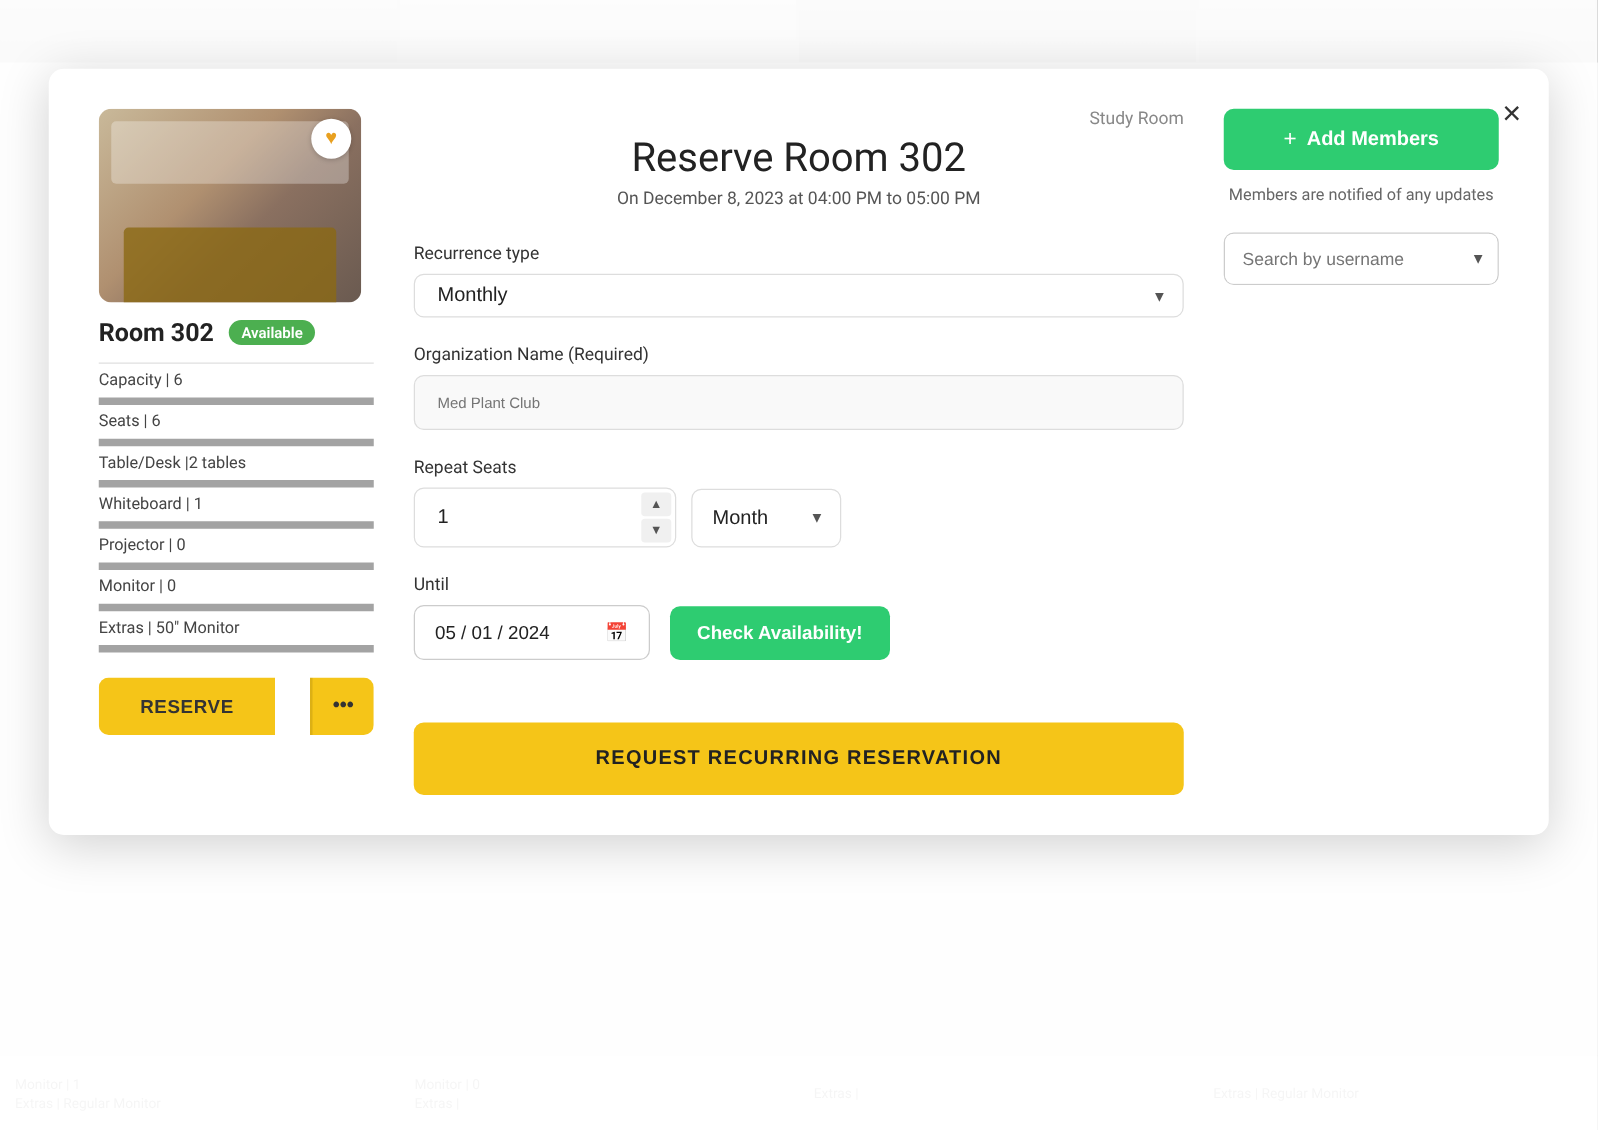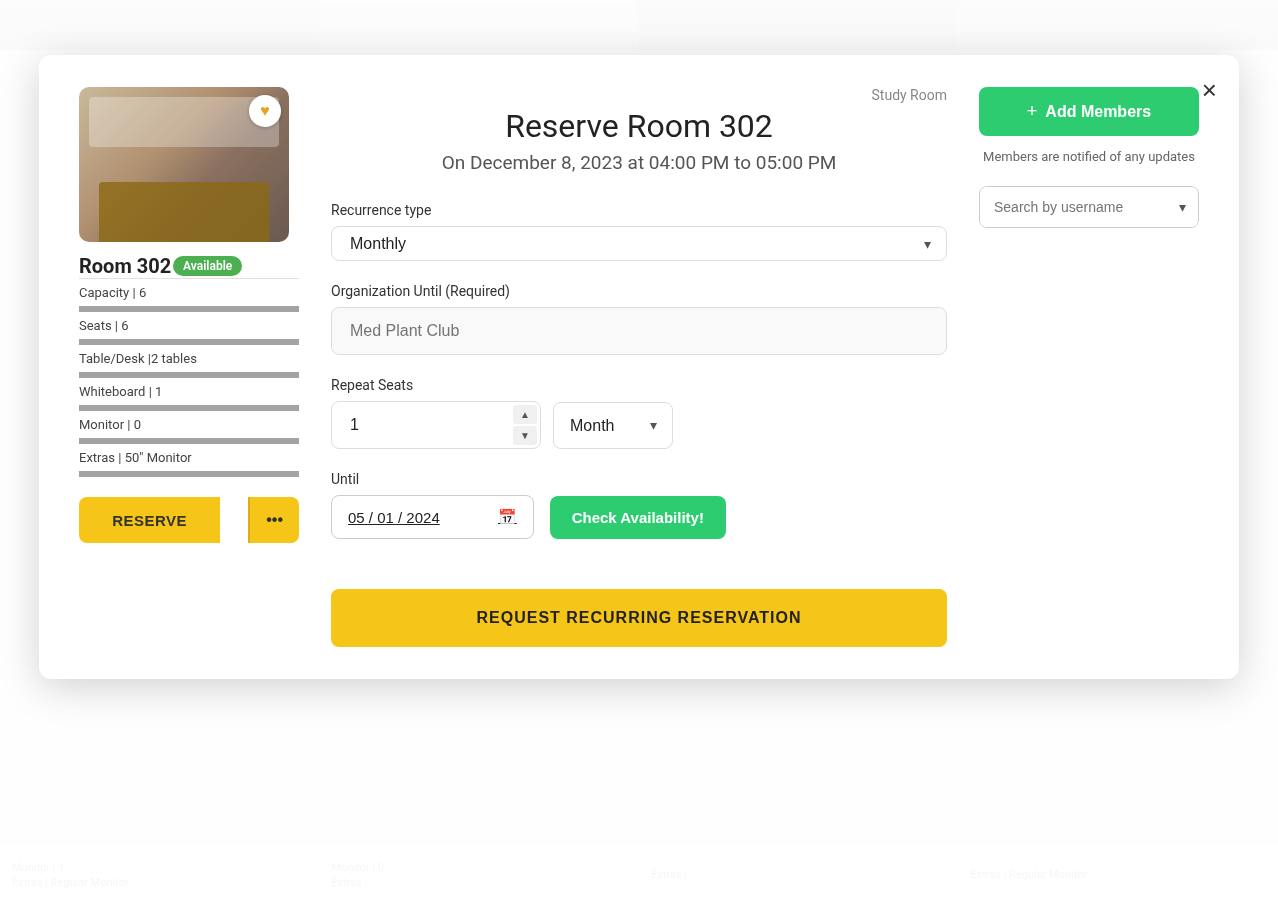--- a/index.html
+++ b/index.html
@@ -127,21 +127,22 @@
       justify-content: center;
       cursor: pointer;
       font-size: 16px;
       color: #e8a020;
       box-shadow: 0 1px 4px rgba(0,0,0,0.2);
     }
 
     .room-header {
       display: flex;
       align-items: center;
-      gap: 2px;
+      gap: 12px;
+      margin-bottom: 12px;
     }
     .room-name {
       font-size: 20px;
       font-weight: 700;
       color: #222;
     }
     .available-badge {
       background: #4CAF50;
       color: white;
       font-size: 12px;
@@ -204,21 +205,21 @@
     }
     .modal-title {
       text-align: center;
       font-size: 32px;
       font-weight: 400;
       color: #222;
       margin-bottom: 6px;
     }
     .modal-datetime {
       text-align: center;
-      font-size: 19px;
+      font-size: 14px;
       color: #555;
       margin-bottom: 28px;
     }
 
     .form-group {
       margin-bottom: 22px;
     }
     .form-label {
       font-size: 14px;
       color: #333;
@@ -248,21 +249,21 @@
       pointer-events: none;
       color: #555;
       font-size: 14px;
     }
 
     .form-input {
       width: 100%;
       padding: 14px 18px;
       border: 1px solid #ddd;
       border-radius: 8px;
-      font-size: 16px;
+      font-size: 12px;
       color: #a21caf;
       background: #f9f9f9;
     }
 
     .repeat-row {
       display: flex;
       gap: 12px;
       align-items: center;
     }
     .repeat-number-wrapper {
@@ -324,24 +325,23 @@
     }
     .date-input {
       padding: 12px 16px;
       border: 1px solid #ccc;
       border-radius: 8px;
       font-size: 15px;
       color: #222;
       background: #fff;
       display: flex;
       align-items: center;
-      gap: 20px;
+      gap: 6px;
       cursor: pointer;
       min-width: 180px;
-      text-decoration: underline;
     }
     .date-input input {
       border: none;
       background: transparent;
       font-size: 15px;
       color: #222;
       outline: none;
       width: 120px;
     }
 
@@ -507,20 +507,21 @@
       <div class="room-header">
         <span class="room-name">Room 302</span>
         <span class="available-badge">Available</span>
       </div>
 
       <ul class="room-details">
         <li>Capacity | 6</li>
         <li>Seats | 6</li>
         <li>Table/Desk |2 tables</li>
         <li>Whiteboard | 1</li>
+        <li>Projector | 0</li>
         <li>Monitor | 0</li>
         <li>Extras | 50" Monitor</li>
       </ul>
 
       <div class="reserve-actions">
         <button class="reserve-btn">RESERVE</button>
         <button class="more-btn">•••</button>
       </div>
     </div>
 
@@ -539,21 +540,21 @@
             <option>Weekly</option>
             <option selected="">Monthly</option>
             <option>Yearly</option>
           </select>
           <span class="select-arrow">▾</span>
         </div>
       </div>
 
       
       <div class="form-group">
-        <label class="form-label">Organization Until (Required)</label>
+        <label class="form-label">Organization Name (Required)</label>
         <input class="form-input" type="text" placeholder="Med Plant Club" style="">
       </div>
 
       
       <div class="form-group">
         <label class="form-label">Repeat Seats</label>
         <div class="repeat-row">
           <div class="repeat-number-wrapper">
             <input class="repeat-number" type="number" value="1" style="">
             <div class="stepper-btns">

